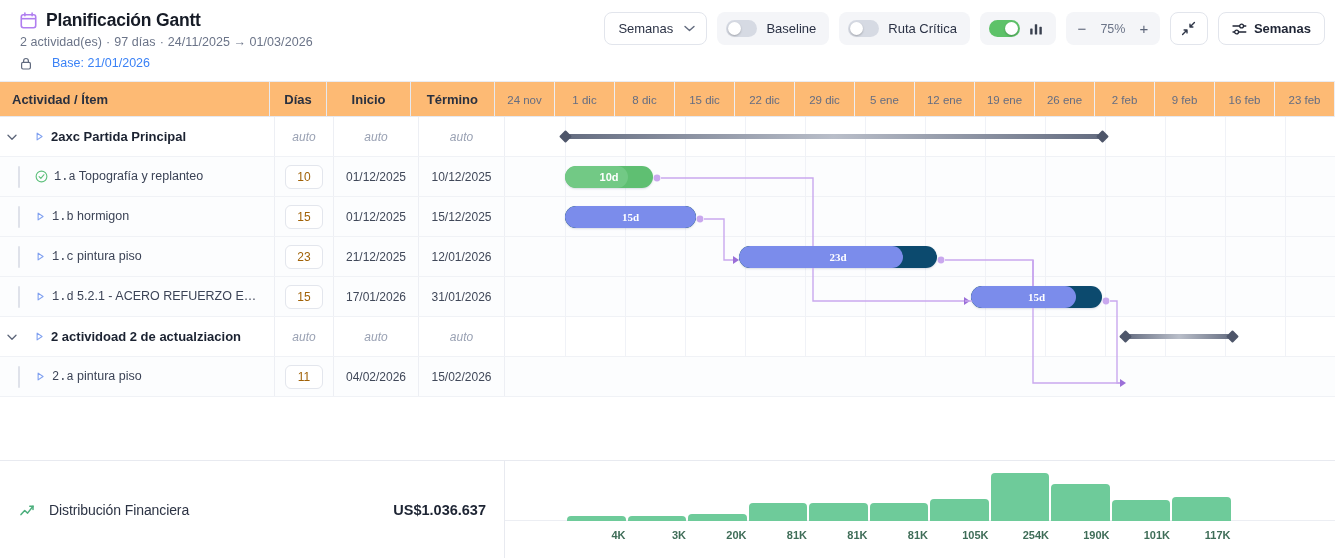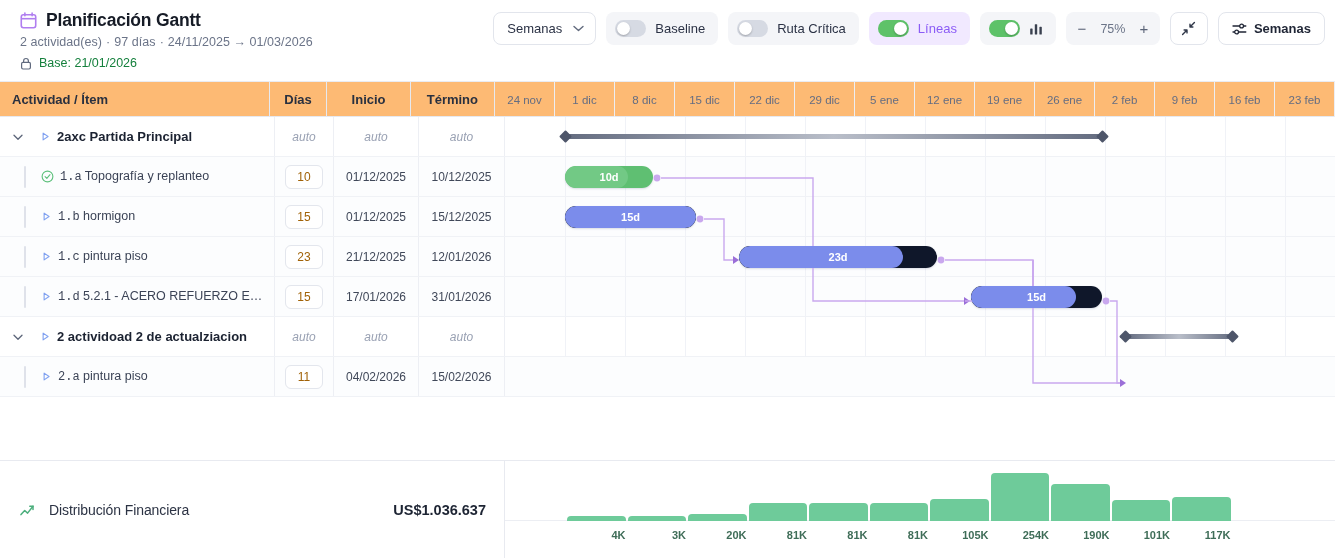--- a/index.html
+++ b/index.html
@@ -22,22 +22,22 @@
   .title-row { display: flex; align-items: center; gap: 9px; }
   .cal-icon { width: 17px; height: 17px; display: block; }
   .page-title {
     font-size: 17.5px; font-weight: bold; color: #161b26; letter-spacing: -0.2px;
   }
   .sub-line {
     margin-top: 4px; font-size: 12.5px; color: #6b7488; letter-spacing: 0.05px;
   }
   .sub-line .sep { margin: 0 4px; }
   .base-line {
-    margin-top: 7px; font-size: 12.5px; color: #15803d;
-    display: flex; align-items: center; gap: 7px;
+    margin-top: 7px; font-size: 12.5px; color: #3b82f6;
+    display: flex; align-items: center; gap: 20px;
   }
   .lock-icon { width: 12px; height: 13px; display: block; }
 
   
   .toolbar {
     position: absolute; right: 10px; top: 12px;
     display: flex; align-items: center; gap: 10px;
   }
   .select-box {
     height: 33px; min-width: 103px; border: 1px solid #e2e5ec; border-radius: 8px;
@@ -114,21 +114,21 @@
   }
   .row {
     position: relative; width: 1335px; display: flex; height: 40px;
     border-bottom: 1px solid #f0f2f6;
   }
   .row.group { height: 40px; background: #ffffff; }
   .row.task  { background: #fcfdfe; }
   .cell {
     border-right: 1px solid #edeff4; display: flex; align-items: center; height: 100%;
   }
-  .c-act { width: 275px; padding-left: 12px; }
+  .c-act { width: 275px; padding-left: 6px; }
   .c-dias { width: 59px; justify-content: center; }
   .c-ini  { width: 85px; justify-content: center; }
   .c-ter  { width: 86px; justify-content: center; }
   .auto-txt { font-style: italic; font-size: 12px; color: #99a1b3; }
   .date-txt { font-size: 12px; color: #404859; }
   .days-box {
     width: 38px; height: 24px; border: 1px solid #e3e6ed; border-radius: 6px;
     background: #fff; display: flex; align-items: center; justify-content: center;
     font-size: 12px; color: #a16207;
   }
@@ -158,21 +158,21 @@
 
   
   .bar {
     position: absolute; height: 22px; top: 9px; border-radius: 11px;
     display: flex; align-items: center; justify-content: center;
     font-size: 11px; font-weight: bold; color: #fff;
     box-shadow: 0 1px 2px rgba(60,70,110,.18);
     overflow: hidden;
   }
   .bar .label { position: relative; z-index: 3; }
-  .bar.blue { background: #0f172a; }
+  .bar.blue { background: #0c4a6e; font-family: Liberation Serif, serif; }
   .bar.blue .prog {
     position: absolute; left: 0; top: 0; bottom: 0; background: #7b8ceb;
     border-radius: 11px; z-index: 1;
   }
   .bar.green { background: #5fbf72; }
   .bar.green .prog {
     position: absolute; left: 0; top: 0; bottom: 0; background: #72c985;
     border-radius: 11px; z-index: 1;
   }
   .summary-bar {
@@ -257,26 +257,20 @@
         <span class="tg-label">Baseline</span>
       </div>
 
       <div class="toggle-pill">
         <span class="tg">
             <span class="knob"></span>
           </span>
         <span class="tg-label">Ruta Crítica</span>
       </div>
 
-      <div class="toggle-pill on">
-        <span class="tg checked">
-            <span class="knob"></span>
-          </span>
-        <span class="tg-label">Líneas</span>
-      </div>
 
       <div class="toggle-pill plain-on">
         <span class="tg checked">
             <span class="knob"></span>
           </span>
         <svg class="bars-icon" viewBox="0 0 14 14">
           <rect x="1.2" y="6.5" width="2.4" height="6" rx="0.6" fill="#39404f"></rect>
           <rect x="5.8" y="2.2" width="2.4" height="10.3" rx="0.6" fill="#39404f"></rect>
           <rect x="10.4" y="4.8" width="2.4" height="7.7" rx="0.6" fill="#39404f"></rect>
         </svg>

